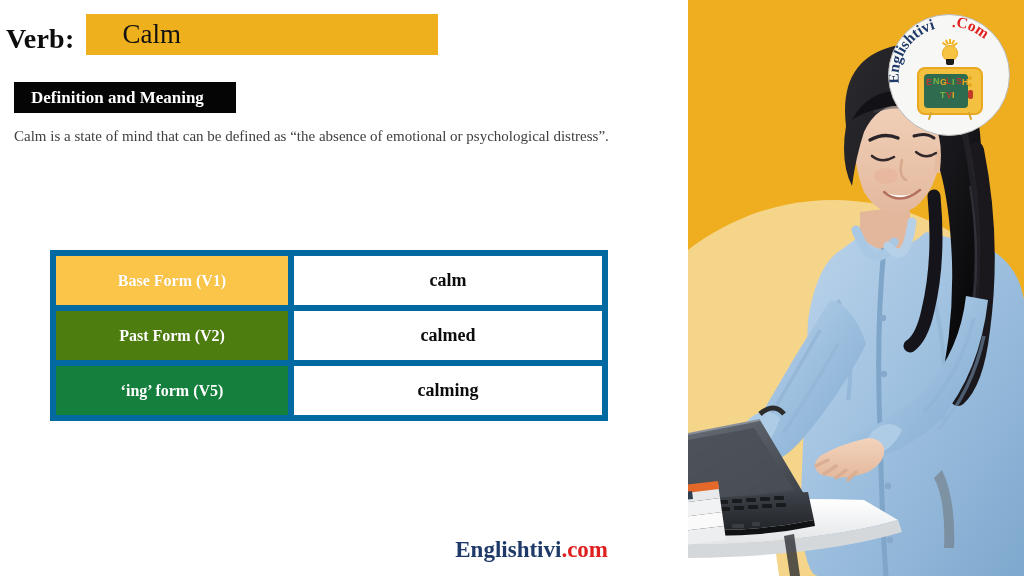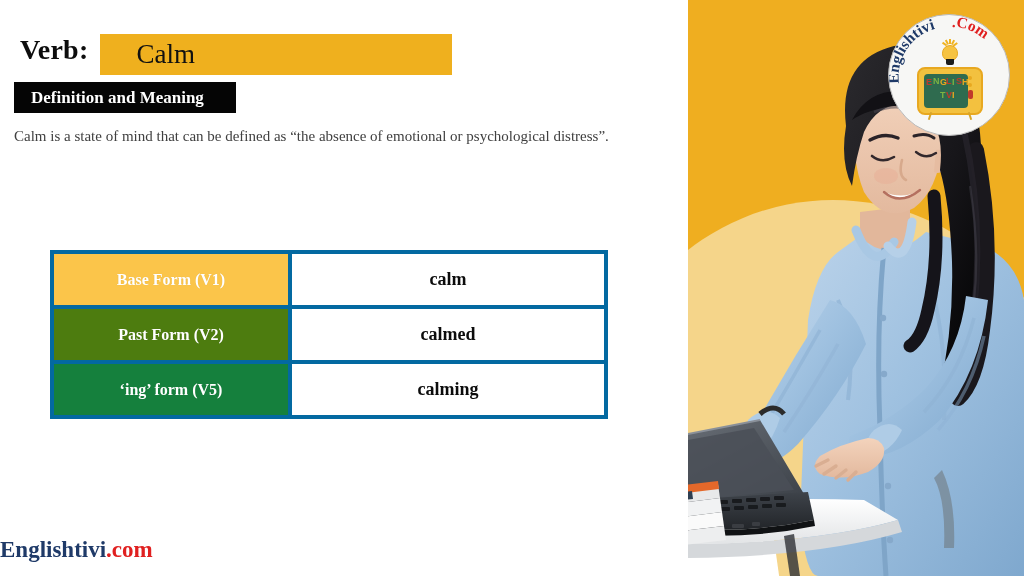--- a/index.html
+++ b/index.html
@@ -134,22 +134,22 @@
     font-size: 9px;
     line-height: 9px;
   }
 
   
   .photo { position: absolute; left: 688px; top: 0; width: 336px; height: 576px; overflow: hidden; }
 
   
   .verb-row {
     position: absolute;
-    left: 20px; top: 14px;
-    display: flex; align-items: flex-start; margin-top: 20px;
+    left: 6px; top: 14px;
+    display: flex; align-items: flex-end;
   }
   .verb-label {
     font-size: 28px;
     font-weight: bold;
     color: #0d0d0d;
     letter-spacing: 0.2px;
   }
   .verb-bar {
     width: 352px;
     height: 41px;
@@ -196,21 +196,21 @@
 
   
   .forms-table {
     position: absolute;
     left: 50px; top: 250px;
     width: 558px;
     border-collapse: collapse;
     table-layout: fixed;
   }
   .forms-table td {
-    border: 4px solid #0369a1;
+    border: 6px solid #0369a1;
     height: 55px;
     text-align: center;
     vertical-align: middle;
   }
   .cell-label {
     width: 238px;
     color: #ffffff;
     font-weight: bold;
     font-size: 16px;
     text-shadow: 0 0 1px rgba(0,0,0,0.12);
@@ -219,21 +219,21 @@
     background: #ffffff;
     color: #0c0c0c;
     font-weight: bold;
     font-size: 18px;
   }
 
   .footer-brand {
     position: absolute;
     left: 0; top: 537px;
     width: 608px;
-    text-align: left;
+    text-align: right;
     font-size: 23px;
     font-weight: bold;
   }
   .brand-name { color: #1F3A68; }
   .brand-tld  { color: #E02020; }
 </style>
 </head>
 <body>
 
 <div class="page">

